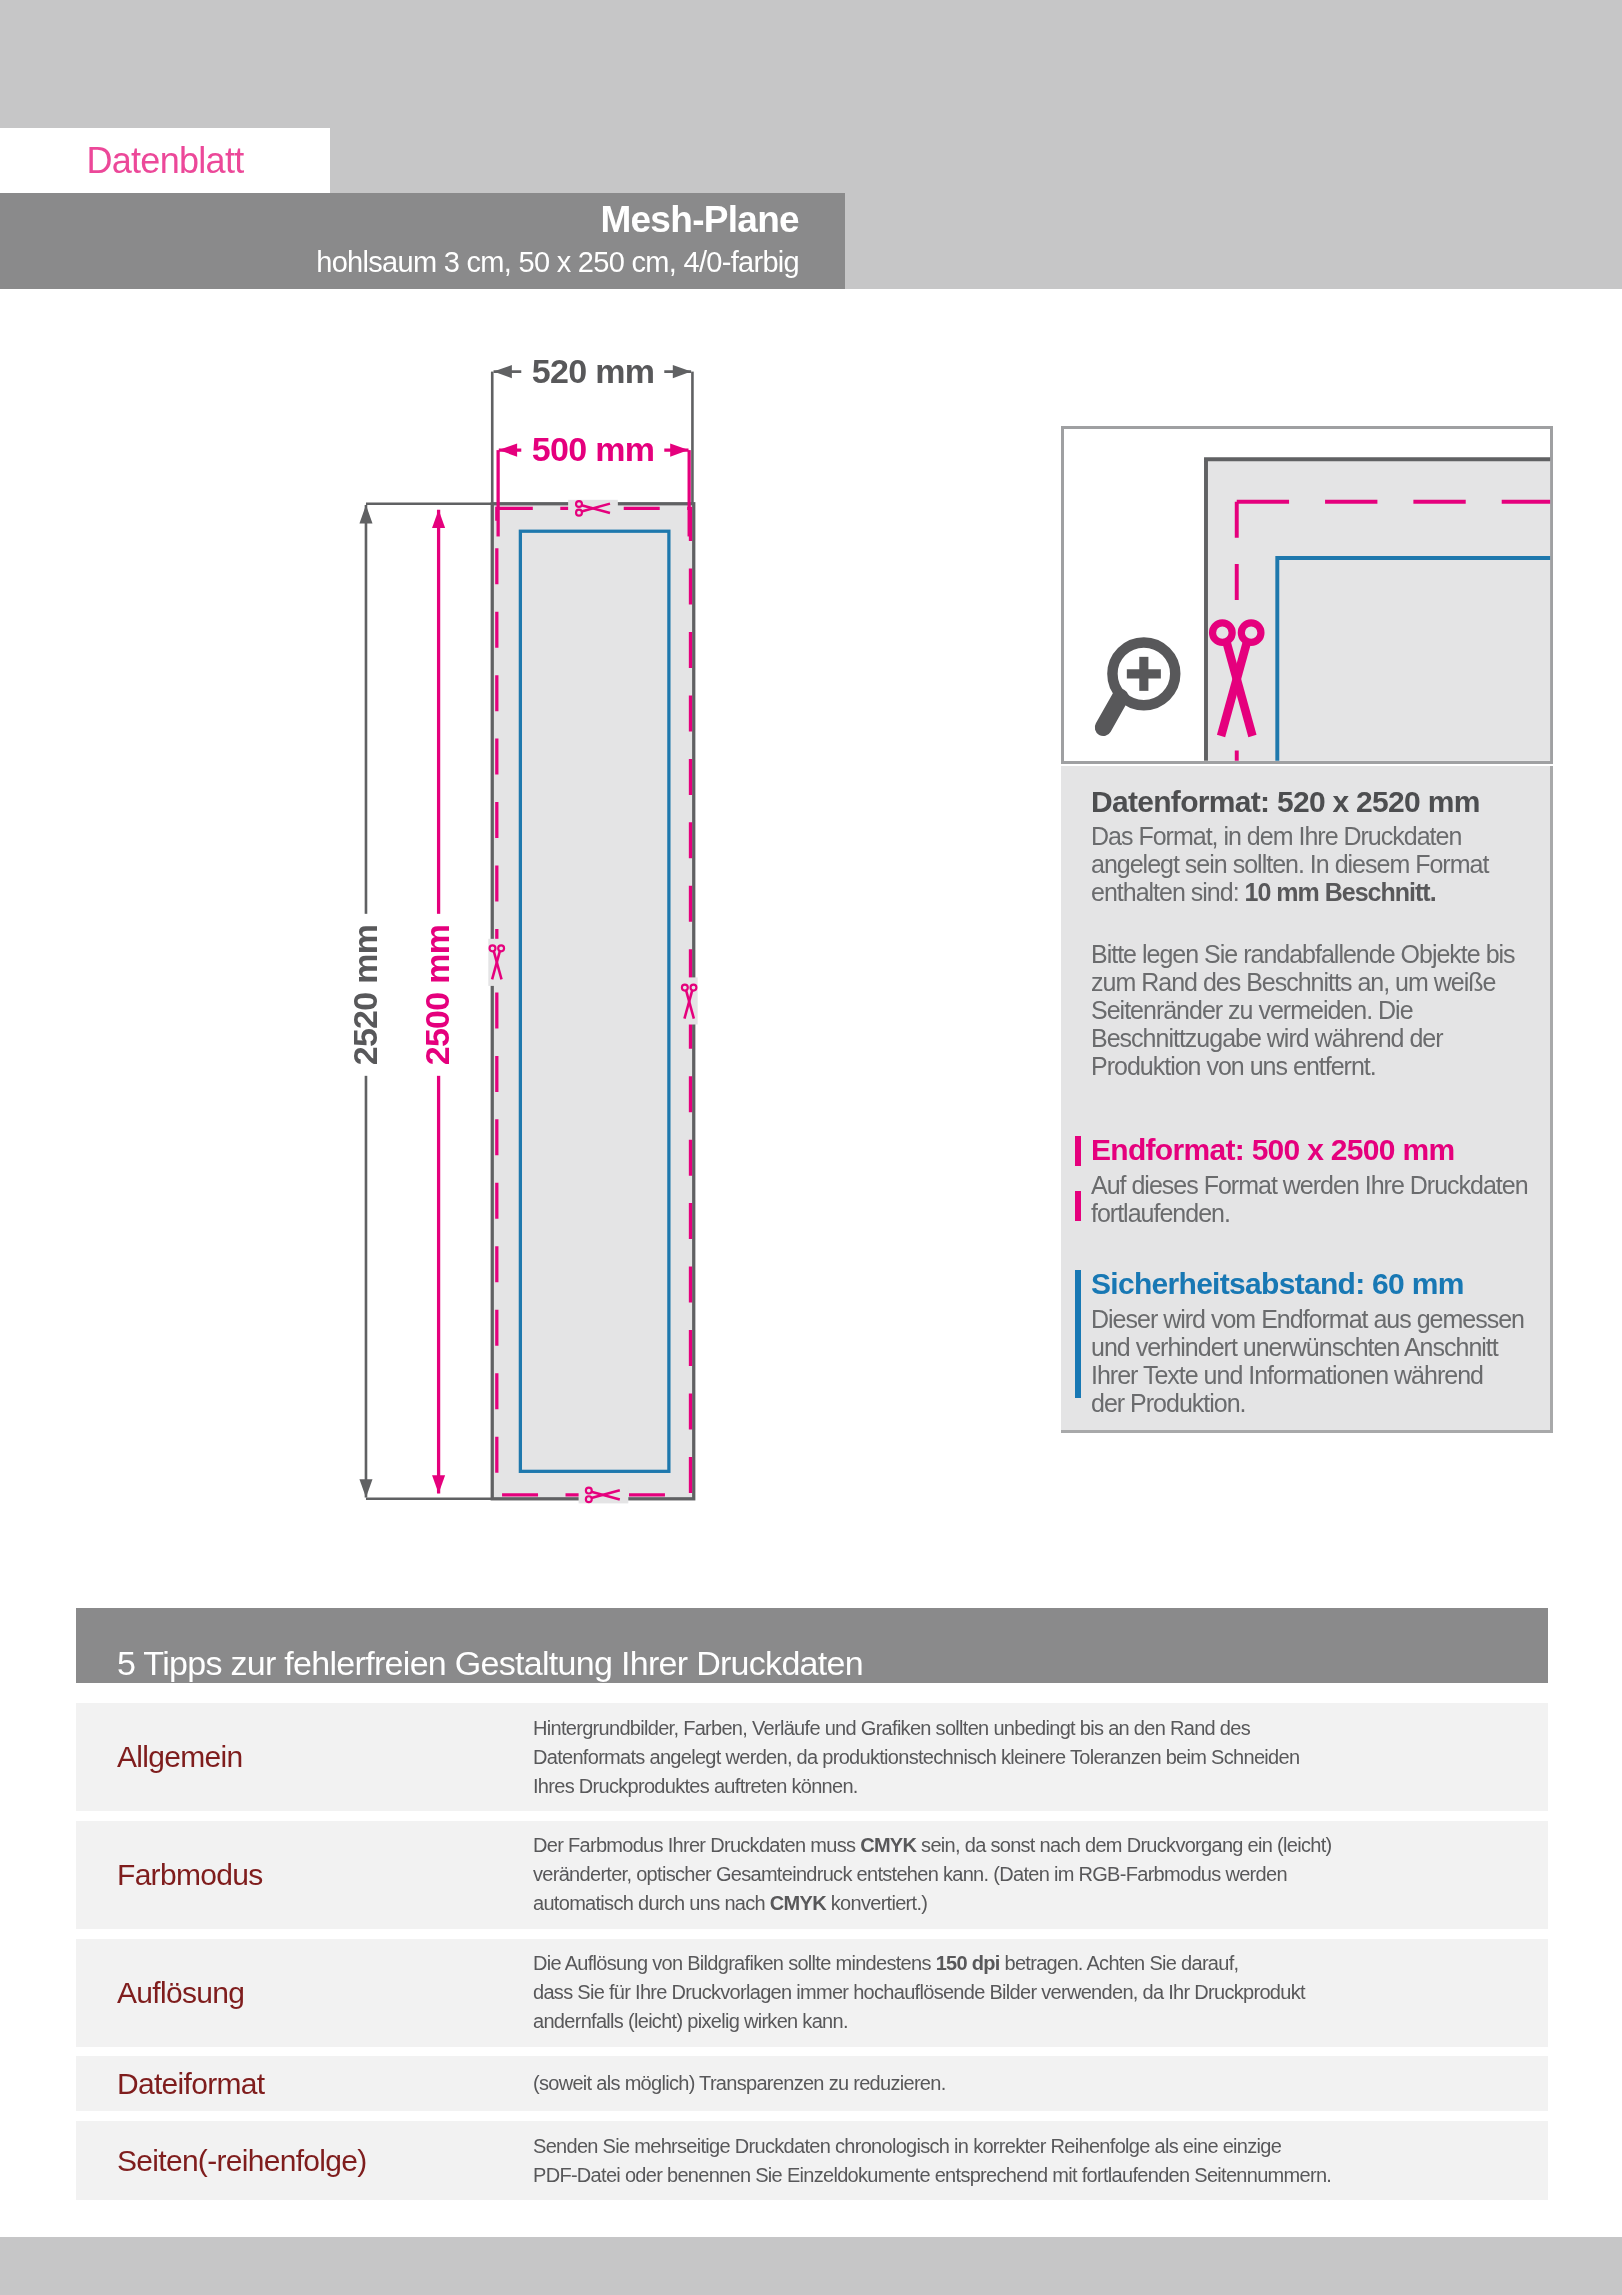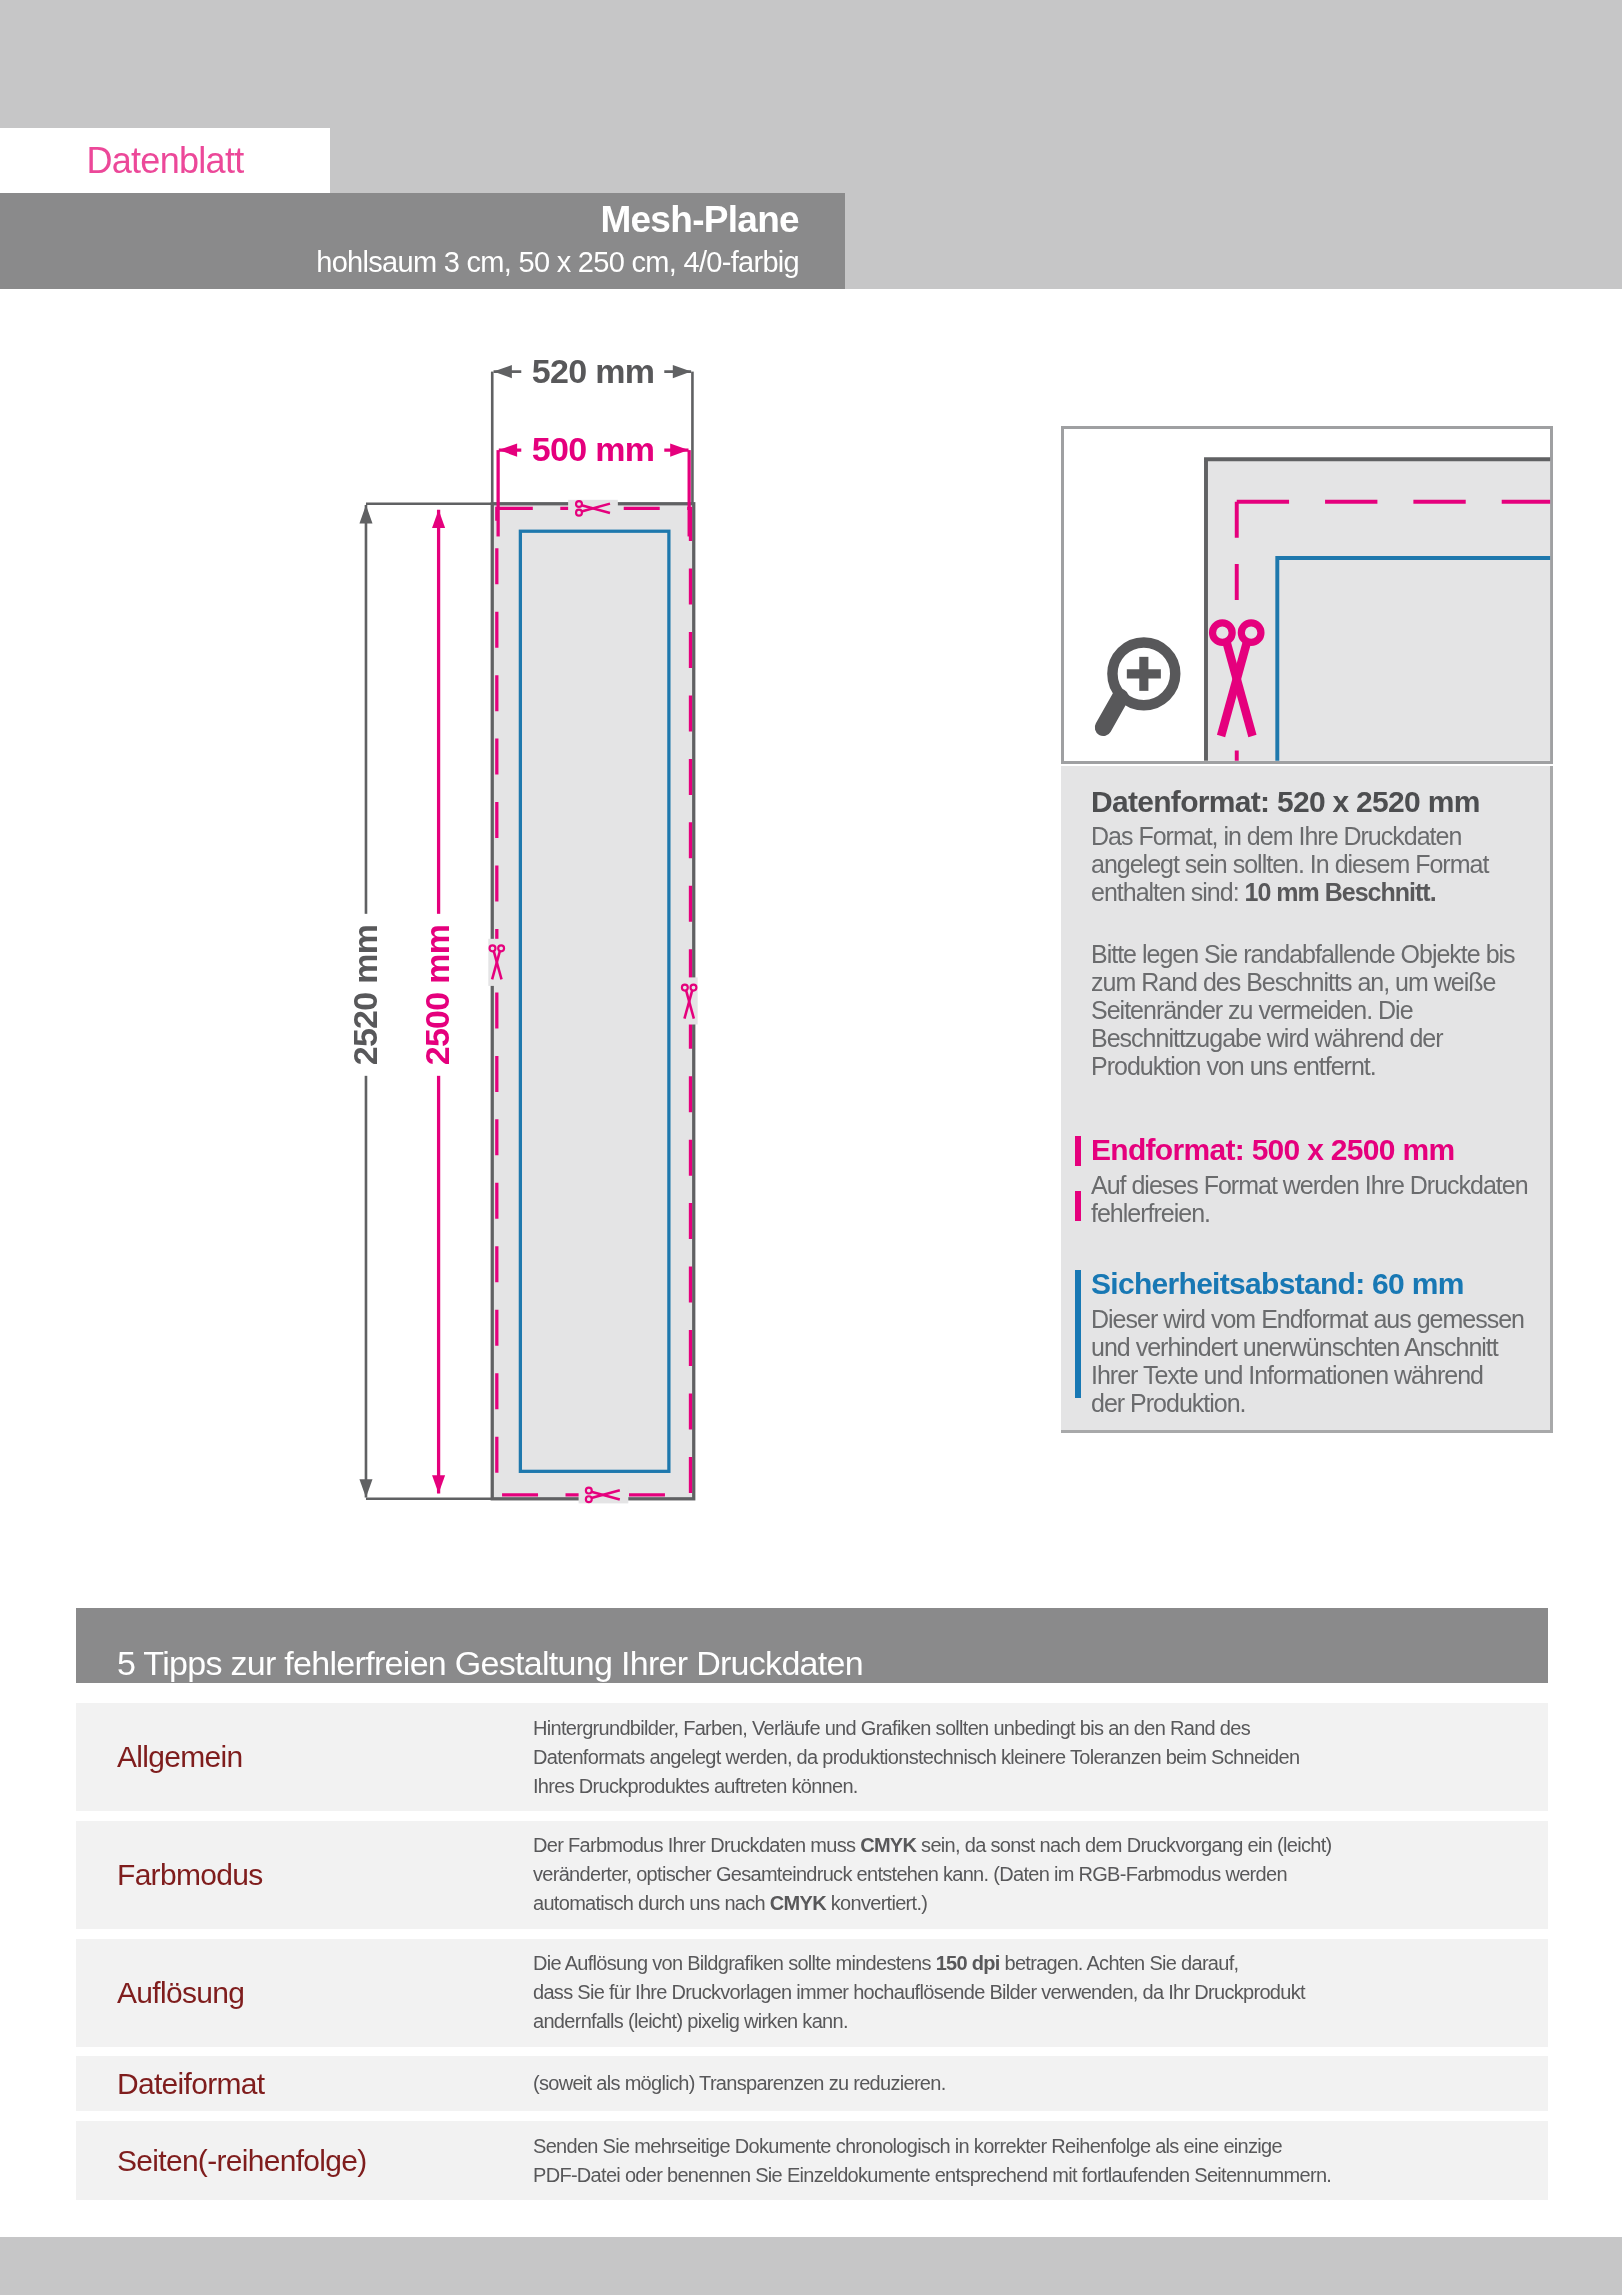--- a/index.html
+++ b/index.html
@@ -145,21 +145,21 @@
     <div class="tl">zum Rand des Beschnitts an, um weiße</div>
     <div class="tl">Seitenränder zu vermeiden. Die</div>
     <div class="tl">Beschnittzugabe wird während der</div>
     <div class="tl">Produktion von uns entfernt.</div>
   </div>
 <div class="side-bar" style="top:1136px;height:30px;background:#e5007d;"></div>
 <div class="side-bar" style="top:1191px;height:30px;background:#e5007d;"></div>
 <div class="panel-head" style="top:1133px;color:#e5007d;">Endformat: 500 x 2500 mm</div>
 <div class="panel-lines" style="top:1171px;">
     <div class="tl">Auf dieses Format werden Ihre Druckdaten</div>
-    <div class="tl">fehlerfreien.</div>
+    <div class="tl">fortlaufenden.</div>
   </div>
 <div class="side-bar" style="top:1270px;height:128px;background:#1878b4;"></div>
 <div class="panel-head" style="top:1267px;color:#1878b4;">Sicherheitsabstand: 60 mm</div>
 <div class="panel-lines" style="top:1305px;">
     <div class="tl">Dieser wird vom Endformat aus gemessen</div>
     <div class="tl">und verhindert unerwünschten Anschnitt</div>
     <div class="tl">Ihrer Texte und Informationen während</div>
     <div class="tl">der Produktion.</div>
   </div>
 
@@ -197,20 +197,20 @@
   <div class="tip-row">
     <div class="tip-label">Dateiformat</div>
     <div class="tip-text">
         <div class="tl">(soweit als möglich) Transparenzen zu reduzieren.</div>
       </div>
   </div>
 
   <div class="tip-row">
     <div class="tip-label">Seiten(-reihenfolge)</div>
     <div class="tip-text">
-        <div class="tl">Senden Sie mehrseitige Dokumente chronologisch in korrekter Reihenfolge als eine einzige</div>
+        <div class="tl">Senden Sie mehrseitige Druckdaten chronologisch in korrekter Reihenfolge als eine einzige</div>
         <div class="tl">PDF-Datei oder benennen Sie Einzeldokumente entsprechend mit fortlaufenden Seitennummern.</div>
       </div>
   </div>
 </div>
 
 <div class="abs" id="footer-band"></div>
 
 
 </body></html>

